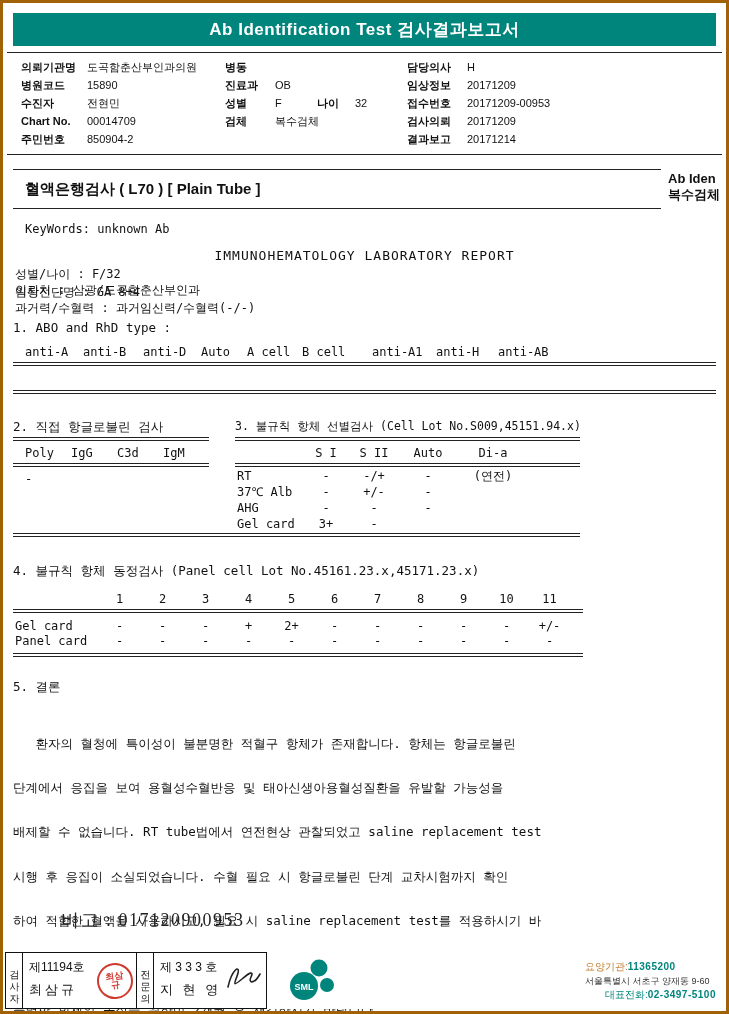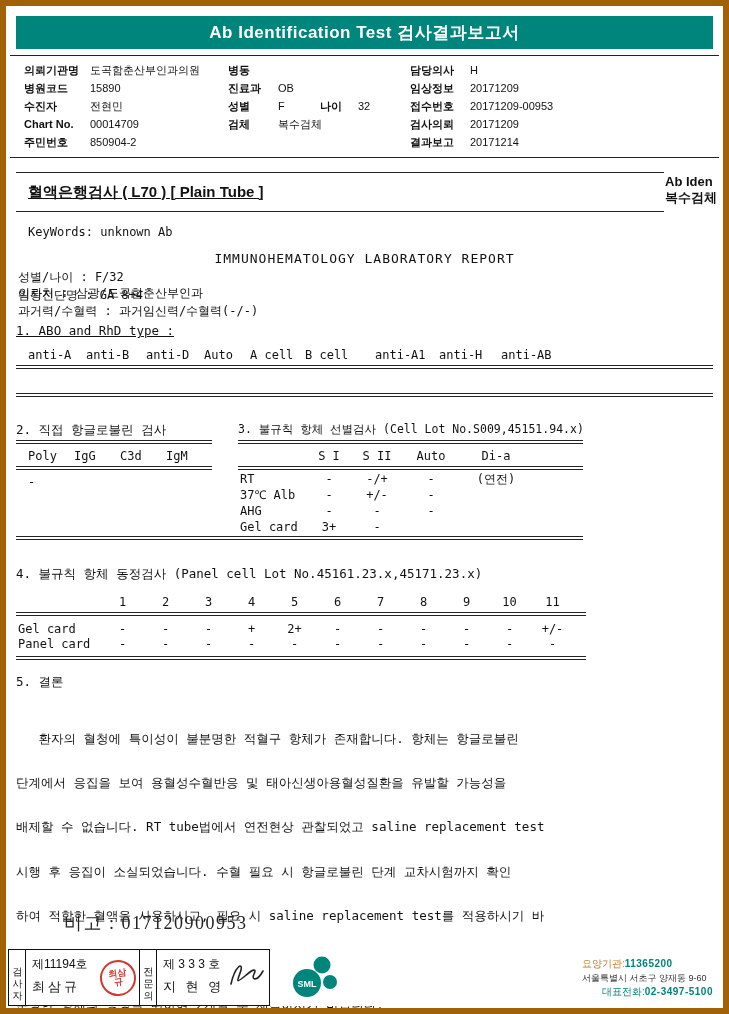--- a/index.html
+++ b/index.html
@@ -1,51 +1,51 @@
 <!DOCTYPE html>
 <html><head>
 <meta charset="utf-8">
 <style>
   *{box-sizing:border-box;margin:0;padding:0;}
   html,body{background:#ddd;}
-  .page{width:729px;height:1014px;background:#fff;border:6px solid #a16207;position:relative;overflow:hidden;
+  .page{width:729px;height:1014px;background:#fff;border:3px solid #a16207;position:relative;overflow:hidden;
         font-family:"Liberation Sans","DejaVu Sans",sans-serif;color:#111;margin:0 auto;}
   
   .titlebar{margin:10px 10px 0;height:33px;line-height:33px;background:#00857C;color:#fff;text-align:center;
             font-weight:bold;font-size:17px;letter-spacing:.5px;}
   .rule{border-top:1px solid #222;margin:0 4px;}
   .rule.m6{margin-top:6px;}
   
   .info{display:flex;padding:5px 0 6px;margin:0 4px;}
   .icol{font-size:11px;}
   .icol1{width:218px;padding-left:14px;}
   .icol2{width:182px;}
   .icol3{flex:1;}
   .irow{height:18px;line-height:18px;display:flex;white-space:nowrap;}
   .ilabel{font-weight:bold;}
   .icol1 .ilabel{width:66px;}
   .icol2 .ilabel{width:50px;}
   .icol3 .ilabel{width:60px;}
   .ilabel2{font-weight:bold;width:38px;}
   .ival.w42{width:42px;}
   
-  .banktitle-row{position:relative;margin:14px 10px 0;height:40px;text-decoration:underline;}
+  .banktitle-row{position:relative;margin:14px 10px 0;height:40px;}
   .banktitle-box{width:648px;height:40px;border-top:1px solid #222;border-bottom:1px solid #222;
                  display:flex;align-items:center;padding-left:12px;}
   .banktitle{font-size:15px;font-weight:bold;}
   .corner{position:absolute;right:-4px;top:2px;font-weight:bold;font-size:13px;line-height:16px;white-space:nowrap;}
   
   .body-mono{padding:0 10px;font-family:"DejaVu Sans Mono","Liberation Mono",monospace;font-size:12px;color:#111;}
   .keywords{margin-top:13px;padding-left:12px;height:15px;line-height:15px;}
   .rep-title{margin-top:11px;text-align:center;font-size:13px;letter-spacing:1px;height:16px;line-height:16px;}
   .mline{display:flex;margin-top:2px;height:16px;line-height:16px;white-space:nowrap;padding-left:2px;flex-direction:column;}
   .mline:first-of-type{margin-top:8px;}
   .mline .half{width:293px;}
   .sec-head{font-size:12.5px;height:16px;line-height:16px;white-space:nowrap;}
-  .mt20{margin-top:20px;text-decoration:underline;} .mt22{margin-top:14px;} .mt26{margin-top:26px;}
+  .mt20{margin-top:20px;} .mt22{margin-top:22px;} .mt26{margin-top:26px;}
   .dline{height:4px;border-top:1px solid #222;border-bottom:1px solid #222;margin-top:2px;}
   .dl-570{width:570px;} .dl-567{width:567px;}
   
   .abo-row{display:flex;margin-top:8px;height:16px;line-height:16px;padding-left:12px;white-space:nowrap;}
   .w58{width:58px}.w60{width:60px}.w46{width:46px}.w55{width:55px}.w70{width:70px}.w64{width:64px}.w62{width:62px}
   .abo-empty{height:22px;}
   
   .sec23{display:flex;margin-top:24px;}
   .sec2{width:196px;margin-right:26px;}
   .sec3{width:345px;}

